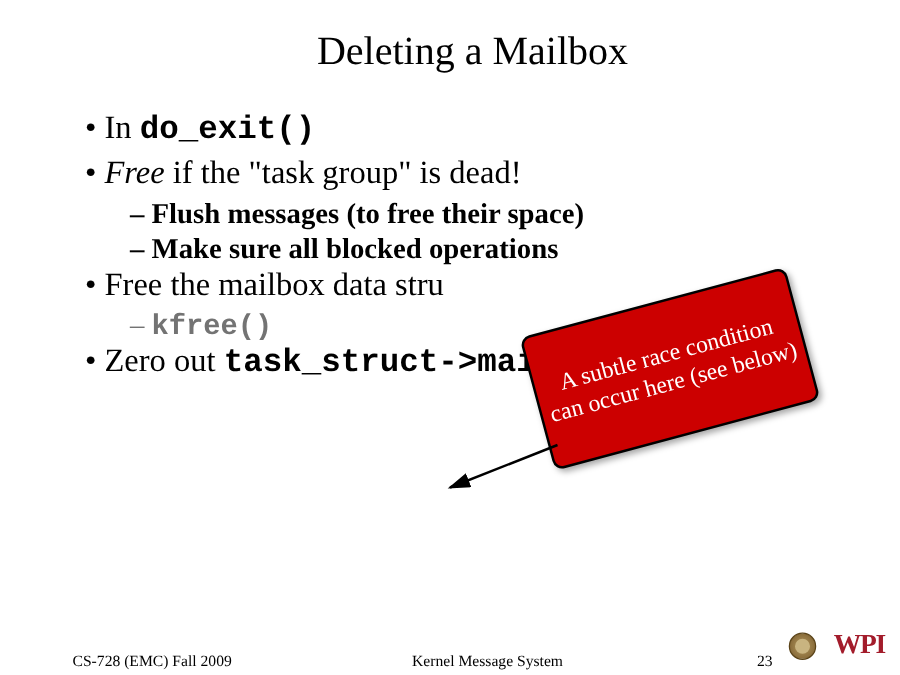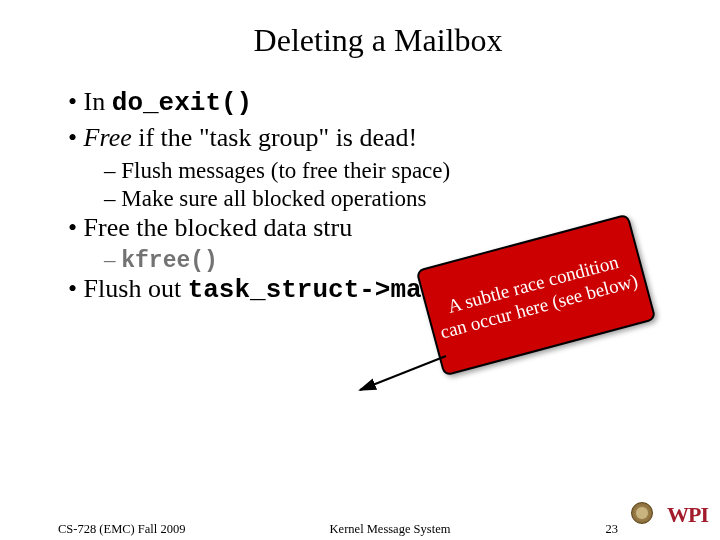--- a/index.html
+++ b/index.html
@@ -40,20 +40,21 @@
     content: "•  ";
   }
   .b2 {
     list-style: none;
     font-size: 23px;
     color: #000;
     margin-left: 36px;
     padding-left: 18px;
     text-indent: -18px;
     line-height: 1.2;
+    font-weight: bold;
   }
   .b2::before {
     content: "– ";
   }
   .b2code {
     list-style: none;
     font-size: 23px;
     color: #737373;
     margin-left: 36px;
     padding-left: 18px;
@@ -74,21 +75,21 @@
     color: #000;
   }
   .fl { position: absolute; left: 40px; }
   .fc { position: absolute; left: 0; width: 100%; text-align: center; padding-left: 24px; }
   .fr { position: absolute; right: 120px; text-align: center; }
   .logo {
     position: absolute;
     right: 30px;
     bottom: 12px;
     display: flex;
-    align-items: flex-start;
+    align-items: flex-end;
     gap: 14px;
   }
   .seal {
     width: 22px; height: 22px;
     border-radius: 50%;
     background: radial-gradient(circle at 50% 50%, #b59a60 0%, #8a6d3b 70%, #6b5120 100%);
     border: 1px solid #5a4318;
     position: relative;
   }
   .seal::after {
@@ -146,28 +147,28 @@
     </div>
 
     <div class="b1">
       <em class="it">Free</em><span> if the "task group" is dead!</span>
     </div>
 
 
     <div class="b2">Flush messages (to free their space)</div>
     <div class="b2">Make sure all blocked operations</div>
 
-    <div class="b1">Free the blocked data stru</div>
+    <div class="b1">Free the mailbox data stru</div>
 
     <div class="b2code">
       <code class="mono">kfree()</code>
     </div>
 
     <div class="b1">
-      <span>Flush out </span><code class="mono">task_struct-&gt;mailbox</code>
+      <span>Zero out </span><code class="mono">task_struct-&gt;mailbox</code>
     </div>
 
   </div>
 
   <div class="callout">
     <span>A subtle race condition can occur here (see below)</span>
   </div>
 
   <svg class="arrow-svg" width="120" height="60">
     <defs>

